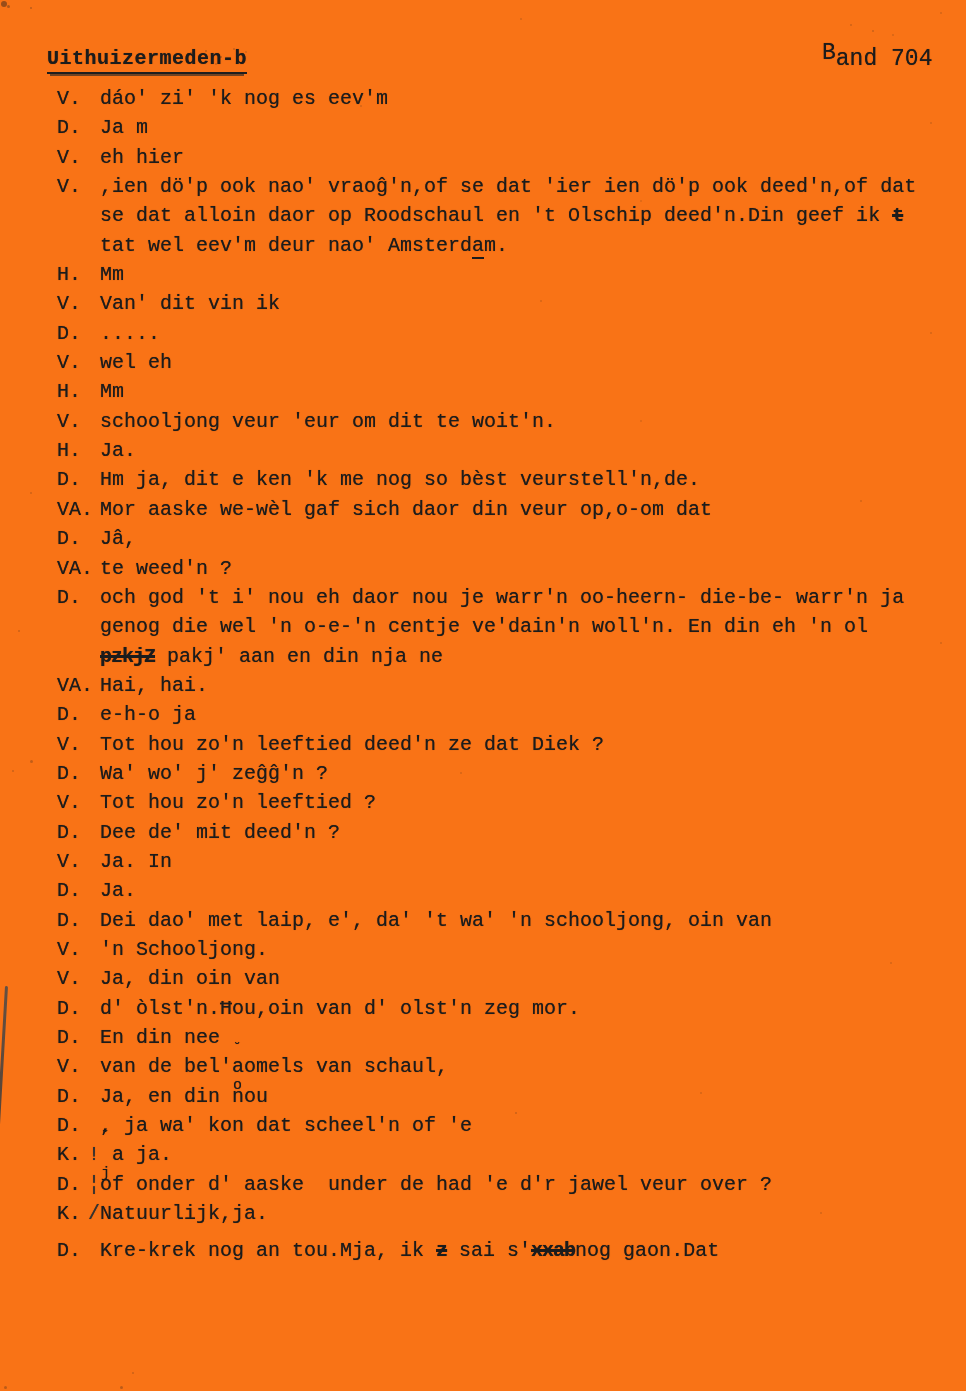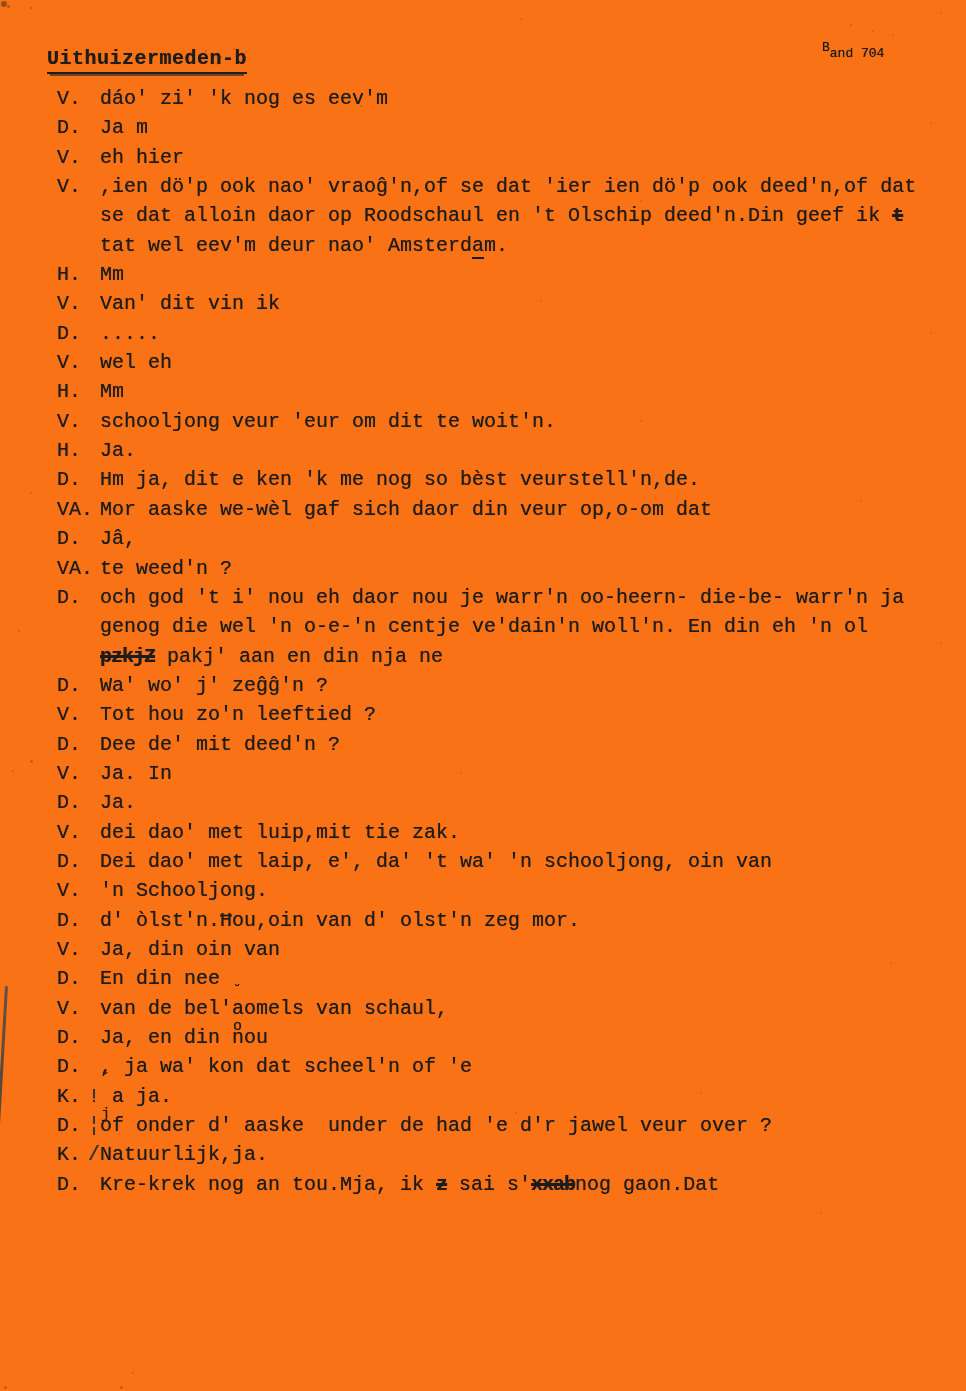--- a/index.html
+++ b/index.html
@@ -15,21 +15,21 @@
   .title{
     position:absolute;left:47px;top:47px;
     font-size:20px;font-weight:bold;letter-spacing:.5px;
     padding-bottom:2px;
     border-bottom:2px solid #1e1e1e;
     box-shadow:0 5px 0 -3px rgba(40,40,40,.65);
     white-space:pre;
   }
   .band{
     position:absolute;left:822px;top:46px;
-    font-size:13px;white-space:pre;
+    font-size:23px;white-space:pre;
   }
   .band .raised{position:relative;top:-6px;}
   .lines{position:absolute;left:57px;top:84px;}
   .line{
     position:relative;
     height:29.35px;line-height:29.35px;
     font-size:20px;white-space:pre;
   }
   
   .line:nth-child(40){margin-top:8px;}
@@ -74,30 +74,32 @@
       <div class="line"><span class="spk">H.</span><span class="txt"><span>Mm</span></span></div>
       <div class="line"><span class="spk">V.</span><span class="txt"><span>schooljong veur 'eur om dit te woit'n.</span></span></div>
       <div class="line"><span class="spk">H.</span><span class="txt"><span>Ja.</span></span></div>
       <div class="line"><span class="spk">D.</span><span class="txt"><span>Hm ja, dit e ken 'k me nog so bèst veurstell'n,de.</span></span></div>
       <div class="line"><span class="spk">VA.</span><span class="txt"><span>Mor aaske we-wèl gaf sich daor din veur op,o-om dat</span></span></div>
       <div class="line"><span class="spk">D.</span><span class="txt"><span>Jâ,</span></span></div>
       <div class="line"><span class="spk">VA.</span><span class="txt"><span>te weed'n ?</span></span></div>
       <div class="line"><span class="spk">D.</span><span class="txt"><span>och god 't i' nou eh daor nou je warr'n oo-heern- die-be- warr'n ja</span></span></div>
       <div class="line"><span class="spk"></span><span class="txt"><span>genog die wel 'n o-e-'n centje ve'dain'n woll'n. En din eh 'n ol</span></span></div>
       <div class="line"><span class="spk"></span><span class="txt"><span class="strike-bold">pzkjZ</span><span> pakj' aan en din nja ne</span></span></div>
+      <div class="line"><span class="spk">VA.</span><span class="txt"><span>Hai, hai.</span></span></div>
+      <div class="line"><span class="spk">D.</span><span class="txt"><span>e-h-o ja</span></span></div>
+      <div class="line"><span class="spk">V.</span><span class="txt"><span>Tot hou zo'n leeftied deed'n ze dat Diek ?</span></span></div>
       <div class="line"><span class="spk">D.</span><span class="txt"><span>Wa' wo' j' zeĝĝ'n ?</span></span></div>
       <div class="line"><span class="spk">V.</span><span class="txt"><span>Tot hou zo'n leeftied ?</span></span></div>
       <div class="line"><span class="spk">D.</span><span class="txt"><span>Dee de' mit deed'n ?</span></span></div>
       <div class="line"><span class="spk">V.</span><span class="txt"><span>Ja. In</span></span></div>
       <div class="line"><span class="spk">D.</span><span class="txt"><span>Ja.</span></span></div>
-      <div class="line"><span class="spk">V.</span><span class="txt"><span>dei dao' met luip,mit tie zak.</span></span></div>
       <div class="line"><span class="spk">D.</span><span class="txt"><span>Dei dao' met laip, e', da' 't wa' 'n schooljong, oin van</span></span></div>
       <div class="line"><span class="spk">V.</span><span class="txt"><span>'n Schooljong.</span></span></div>
+      <div class="line"><span class="spk">V.</span><span class="txt"><span>Ja, din oin van</span></span></div>
       <div class="line"><span class="spk">D.</span><span class="txt"><span>d' òlst'n.Ħou,oin van d' olst'n zeg mor.</span></span></div>
-      <div class="line"><span class="spk">V.</span><span class="txt"><span>Ja, din oin van</span></span></div>
       <div class="line"><span class="spk">D.</span><span class="txt"><span>En din nee</span></span></div>
       <div class="line"><span class="spk">V.</span><span class="txt"><span>van de bel'</span><span class="stack"><span class="over">˘</span><span>a</span><span class="under">o</span></span><span>omels van schaul,</span></span></div>
       <div class="line"><span class="spk">D.</span><span class="txt"><span>Ja, en din nou</span></span></div>
       <div class="line"><span class="spk">D.</span><span class="txt"><span>, ja wa' kon dat scheel'n of 'e</span></span></div>
       <div class="line"><span class="spk">K.</span><span class="premark">!</span><span class="txt"><span class="stack"><span class="over">ˇ</span><span> </span><span class="under">j</span></span><span>a ja.</span></span></div>
       <div class="line"><span class="spk">D.</span><span class="premark">¦</span><span class="txt"><span>of onder d' aaske  under de had 'e d'r jawel veur over ?</span></span></div>
       <div class="line"><span class="spk">K.</span><span class="premark">/</span><span class="txt"><span>Natuurlijk,ja.</span></span></div>
       <div class="line"><span class="spk">D.</span><span class="txt"><span>Kre-krek nog an tou.Mja, ik </span><span class="strike-bold">z</span><span> sai s'</span><span class="strike-bold">xxab</span><span>nog gaon.Dat</span></span></div>
     </div>
   <div class="pencil-line"></div>

